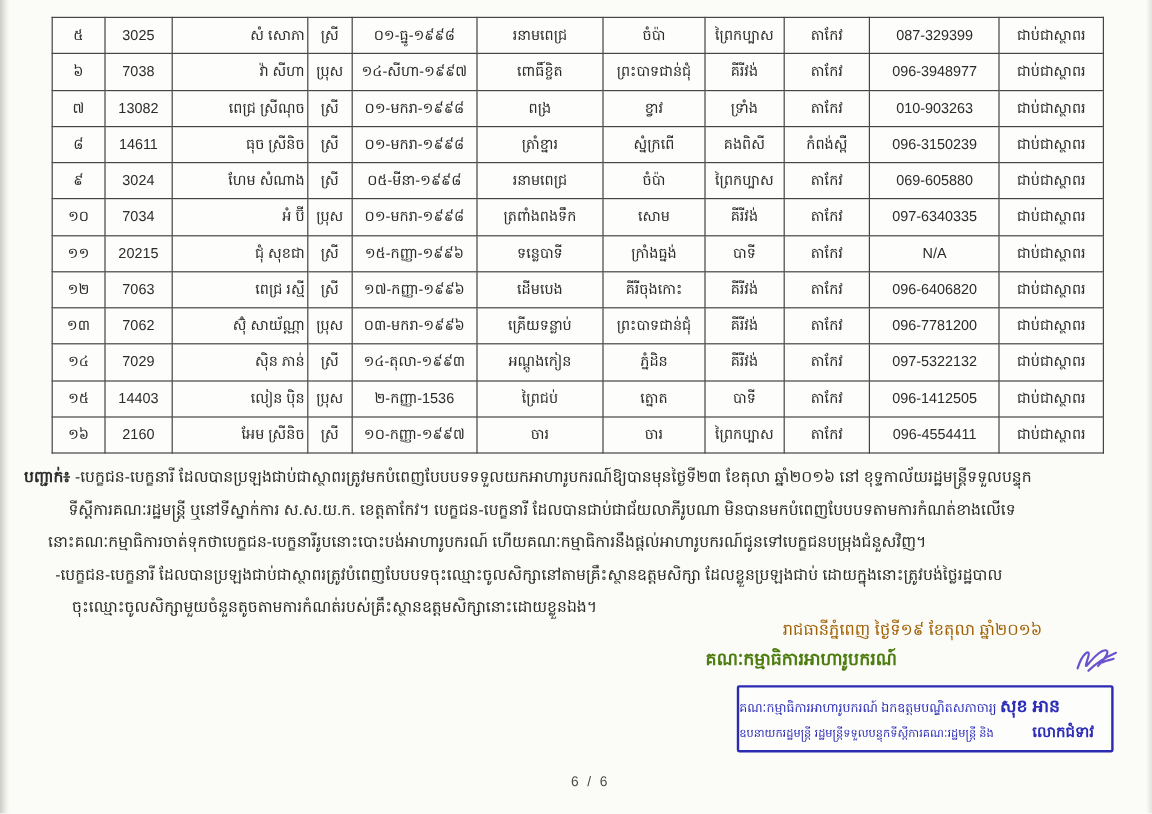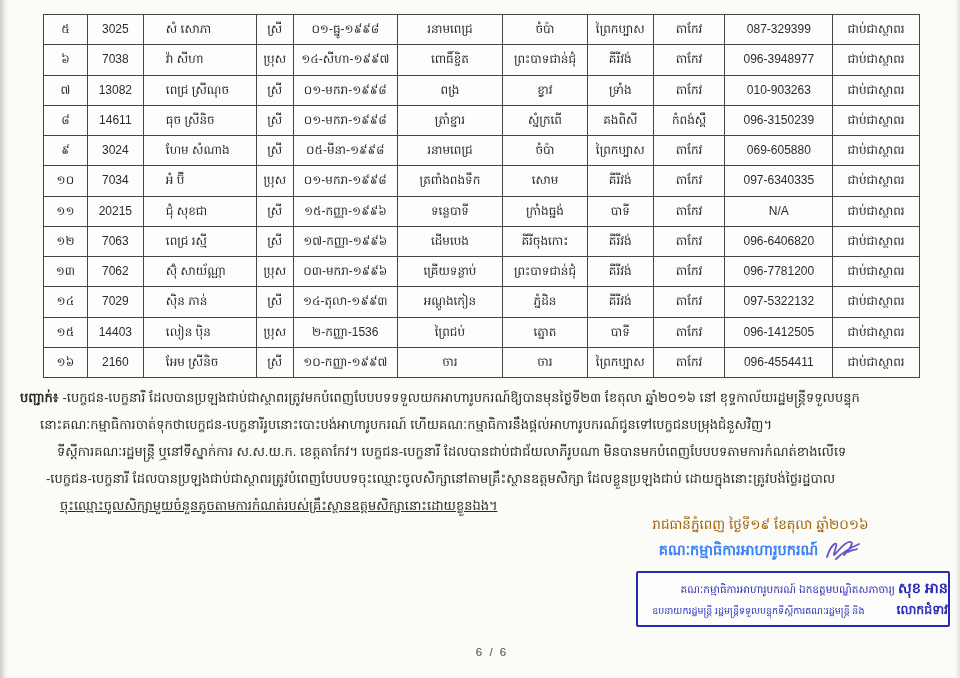--- a/index.html
+++ b/index.html
@@ -28,57 +28,57 @@
     background:#fdfdfb;
   }
   table.roster td {
     border:1.4px solid #454545;
     text-align:center; vertical-align:middle;
     font-size:12px; line-height:1.1;
     color:#2b2b2b;
     overflow:hidden; white-space:nowrap;
     padding:0 2px;
   }
-  table.roster td:nth-child(3) { text-align:left; padding-left:22px; }
+  table.roster td:nth-child(3) { text-align:right; padding-left:22px; }
   table.roster col.c1 { width:5.0%; }
   table.roster col.c2 { width:6.4%; }
   table.roster col.c3 { width:12.9%; }
   table.roster col.c4 { width:4.2%; }
   table.roster col.c5 { width:11.9%; }
   table.roster col.c6 { width:12.0%; }
   table.roster col.c7 { width:9.7%; }
   table.roster col.c8 { width:7.5%; }
   table.roster col.c9 { width:8.2%; }
   table.roster col.c10 { width:12.3%; }
   table.roster col.c11 { width:9.9%; }
 
   
   .note { position:absolute; left:20px; top:384px; width:924px; font-size:13px; color:#2b2b2b; }
   .note .nline { line-height:27px; white-space:nowrap; }
   .note .nlabel { font-weight:bold; margin-right:4px; }
   .note .l2 { margin-left:37px; }
   .note .l3 { margin-left:20px; }
   .note .l4 { margin-left:26px; }
-  .note .l5 { margin-left:40px;text-decoration:underline; }
+  .note .l5 { margin-left:40px; }
 
   
   .closing { position:absolute; left:588px; top:513px; width:345px; text-align:center; }
   .closing .date-line { font-size:13.5px; color:#a16207; line-height:24px; }
   .closing .committee-line {
-    font-size:14.5px; font-weight:bold; color:#3b82f6;
-    line-height:26px; display:flex; align-items:center; justify-content:center; gap:6px;
+    font-size:14.5px; font-weight:bold; color:#4d7c0f;
+    line-height:26px; display:flex; align-items:center; justify-content:space-between; gap:6px;
   }
   .sig-svg { width:38px; height:24px; }
 
   
   .stamp {
-    position:absolute; left:636px; top:571px; width:314px; height:56px;
+    position:absolute; left:614px; top:571px; width:314px; height:56px;
     border:2.2px solid #2b2bb2; border-radius:2px;
     background:rgba(255,255,255,0.6);
-    display:flex; flex-direction:column; align-items:flex-end; justify-content:center;
+    display:flex; flex-direction:column; align-items:flex-start; justify-content:center;
     color:#2d2db8; text-align:center; row-gap:2px;
   }
   .stamp .s1 { font-size:10.5px; white-space:nowrap; }
   .stamp .s1 .big-name { font-size:14.5px; font-weight:bold; margin-left:3px; }
   .stamp .s2 { font-size:9.5px; white-space:nowrap; }
   .stamp .s2 .big-name { font-size:12.5px; font-weight:bold; margin-left:3px;padding-left:29px; }
 
   
   .page-footer {
     position:absolute; left:12px; top:646px; width:100%;
@@ -262,22 +262,22 @@
           <td>តាកែវ</td>
           <td>096-4554411</td>
           <td>ជាប់ជាស្ថាពរ</td>
         </tr>
       </tbody>
   </table>
 </div>
 
 <div class="note">
   <div class="nline l1"><span class="nlabel">បញ្ជាក់៖</span><span>-បេក្ខជន-បេក្ខនារី ដែលបានប្រឡងជាប់ជាស្ថាពរត្រូវមកបំពេញបែបបទទទួលយកអាហារូបករណ៍ឱ្យបានមុនថ្ងៃទី២៣ ខែតុលា ឆ្នាំ២០១៦ នៅ ខុទ្ទកាល័យរដ្ឋមន្ត្រីទទួលបន្ទុក</span></div>
+  <div class="nline l2">ទីស្តីការគណៈរដ្ឋមន្ត្រី ឬនៅទីស្នាក់ការ ស.ស.យ.ក. ខេត្តតាកែវ។ បេក្ខជន-បេក្ខនារី ដែលបានជាប់ជាជ័យលាភីរូបណា មិនបានមកបំពេញបែបបទតាមការកំណត់ខាងលើទេ</div>
   <div class="nline l3">នោះគណៈកម្មាធិការចាត់ទុកថាបេក្ខជន-បេក្ខនារីរូបនោះបោះបង់អាហារូបករណ៍ ហើយគណៈកម្មាធិការនឹងផ្តល់អាហារូបករណ៍ជូនទៅបេក្ខជនបម្រុងជំនួសវិញ។</div>
-  <div class="nline l2">ទីស្តីការគណៈរដ្ឋមន្ត្រី ឬនៅទីស្នាក់ការ ស.ស.យ.ក. ខេត្តតាកែវ។ បេក្ខជន-បេក្ខនារី ដែលបានជាប់ជាជ័យលាភីរូបណា មិនបានមកបំពេញបែបបទតាមការកំណត់ខាងលើទេ</div>
   <div class="nline l4">-បេក្ខជន-បេក្ខនារី ដែលបានប្រឡងជាប់ជាស្ថាពរត្រូវបំពេញបែបបទចុះឈ្មោះចូលសិក្សានៅតាមគ្រឹះស្ថានឧត្តមសិក្សា ដែលខ្លួនប្រឡងជាប់ ដោយក្នុងនោះត្រូវបង់ថ្លៃរដ្ឋបាល</div>
   <div class="nline l5">ចុះឈ្មោះចូលសិក្សាមួយចំនួនតូចតាមការកំណត់របស់គ្រឹះស្ថានឧត្តមសិក្សានោះដោយខ្លួនឯង។</div>
 </div>
 
 <div class="closing">
   <div class="date-line">រាជធានីភ្នំពេញ ថ្ងៃទី១៩ ខែតុលា ឆ្នាំ២០១៦</div>
   <div class="committee-line">
     <span>គណៈកម្មាធិការអាហារូបករណ៍</span>
     <svg class="sig-svg" viewBox="0 0 38 24">
       <path d="M3,19 C7,6 14,2 12,9 C10,16 8,20 13,14 C18,8 24,3 27,4 C30,5 25,12 20,17 M12,21 C18,15 28,9 35,6 M24,14 C27,12 31,12 33,11" fill="none" stroke="#6a52cc" stroke-width="1.8" stroke-linecap="round"></path>

